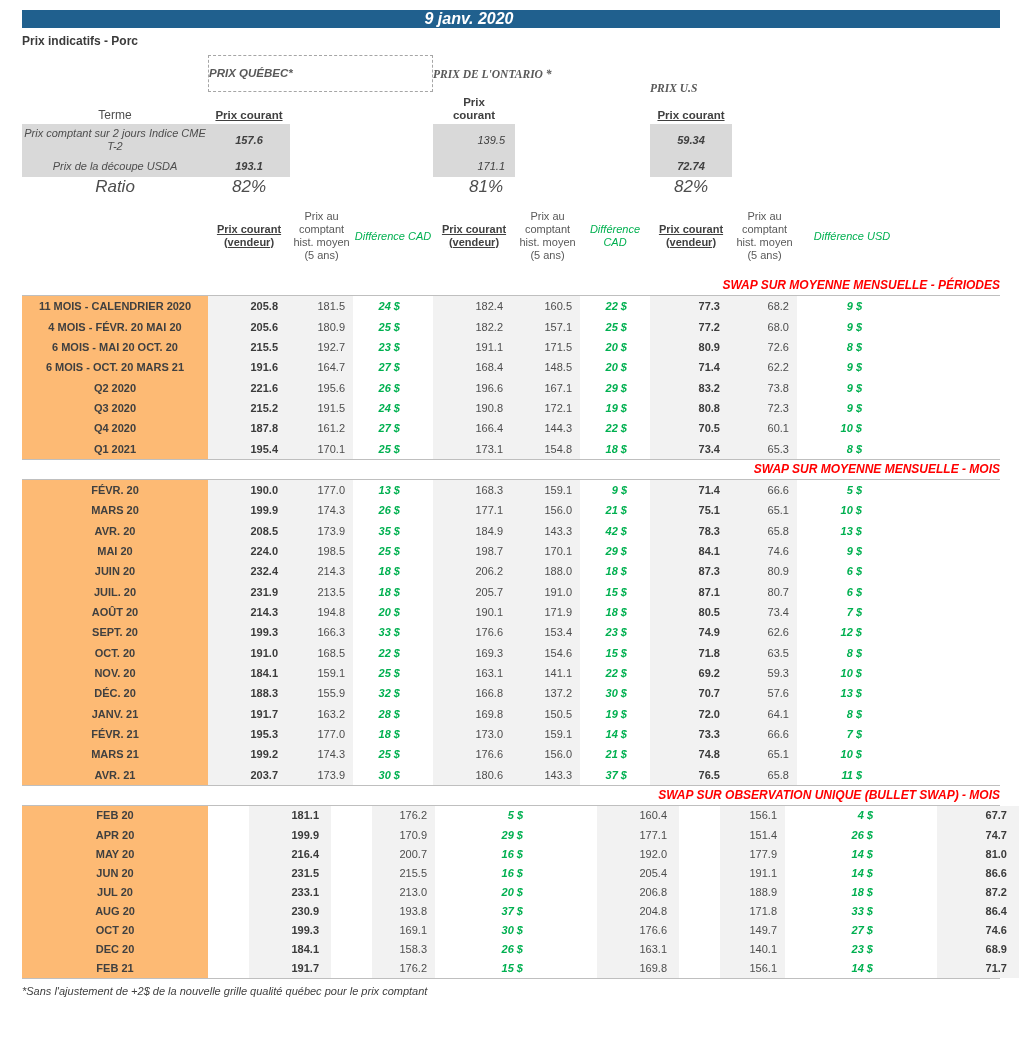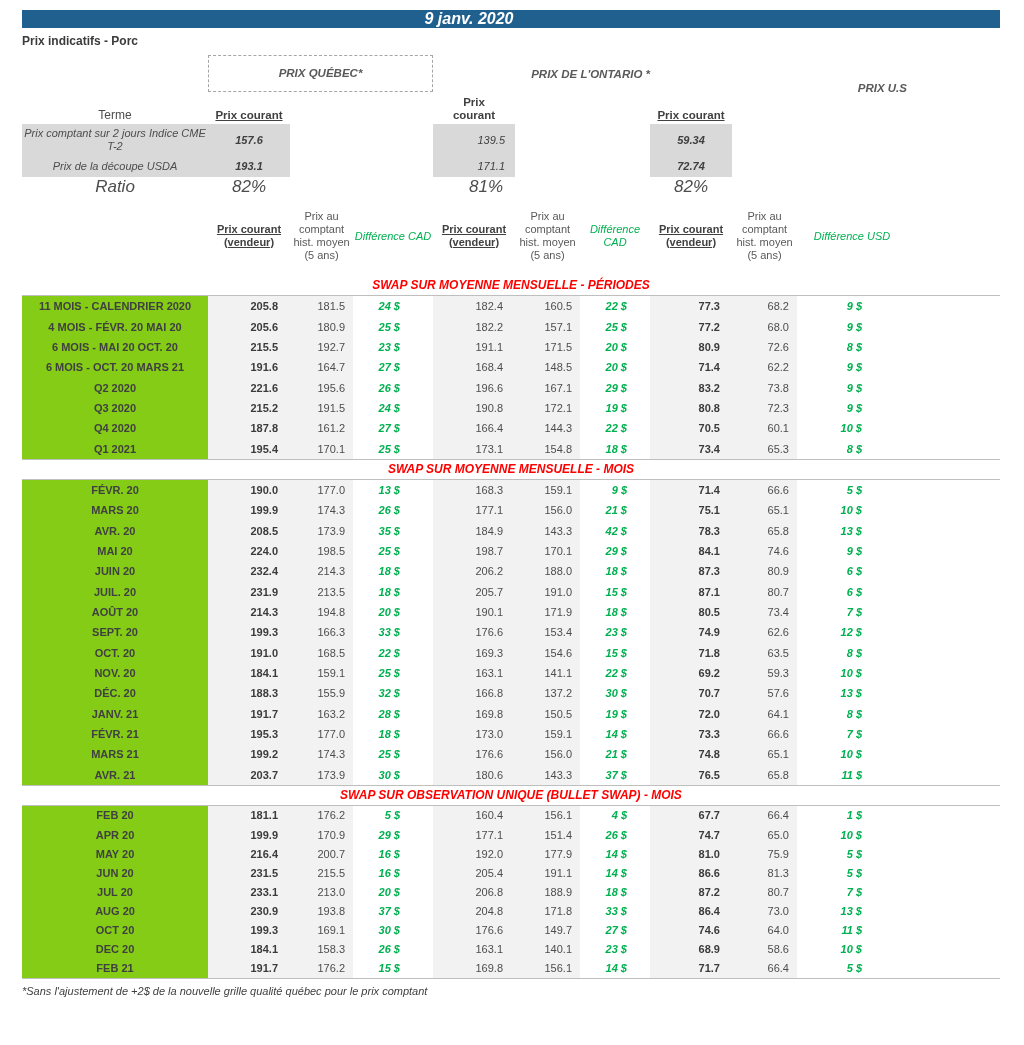--- a/index.html
+++ b/index.html
@@ -28,22 +28,22 @@
           align-items: center; }
   .span-q { grid-column: 2 / 5; }
   .span-o { grid-column: 5 / 8; }
   .span-u { grid-column: 8 / 11; margin-top: 28px; }
   .col2 { grid-column: 2; } .col3 { grid-column: 3; } .col4 { grid-column: 4; }
   .col5 { grid-column: 5; } .col6 { grid-column: 6; } .col7 { grid-column: 7; }
   .col8 { grid-column: 8; } .col9 { grid-column: 9; } .col10 { grid-column: 10; }
 
   .group-row { height: 44px; }
   .quebec-box { border: 1px dashed #a6a6a6; height: 37px; display: flex;
-                align-items: center; justify-content: center; }
-  .group-label { text-align: right; }
+                align-items: center; }
+  .group-label { text-align: left; font-family: Liberation Serif, serif; }
   .group-txt { font-weight: bold; font-style: italic; color: #595959; font-size: 11.5px; }
 
   .terme-row { height: 30px; align-items: end; padding-bottom: 2px; }
   .terme { text-align: center; font-size: 12px; color: #4d4d4d; }
   .pc { font-weight: bold; text-decoration: underline; color: #404040;
         font-size: 11.5px; text-align: center; line-height: 13px; }
   .narrow { display: inline-block; max-width: 50px; }
 
   .spot-row-1 { height: 31px; }
   .spot-row-2 { height: 22px; }
@@ -57,28 +57,28 @@
   .spot-val.right { justify-content: flex-end; padding-right: 10px; }
   .ratio-cell { text-align: center; font-size: 17px; color: #4d4d4d; }
   .ratio-cell.right { text-align: right; padding-right: 12px; }
 
   .colhead-row { height: 80px; }
   .ch { text-align: center; font-size: 11px; line-height: 13px; }
   .ch-cur { font-weight: bold; text-decoration: underline; color: #404040; }
   .ch-hist { color: #595959; }
   .ch-diff { color: #00B050; font-style: italic; }
 
-  .section-title { height: 19px; line-height: 19px; text-align: center;
+  .section-title { height: 19px; line-height: 19px; text-align: right;
                    color: #FF0000; font-weight: bold; font-style: italic; font-size: 12px; }
   .rows { border-top: 1px solid #bfbfbf; border-bottom: 1px solid #bfbfbf; }
   .data-row { height: 20.35px; font-size: 11px; }
-  .bullet .data-row { height: 19.1px; }
+  .bullet .data-row { height: 19.1px; gap: 41px; }
   .cell { align-self: stretch; display: flex; align-items: center; }
   .bg-light { background: #F2F2F2; }
-  .row-label { background: #84cc16; justify-content: center; font-weight: bold;
+  .row-label { background: #fdba74; justify-content: center; font-weight: bold;
                color: #404040; font-size: 11px; }
   .num { justify-content: flex-end; color: #4d4d4d; }
   .num.b { color: #3b3b3b; }
   .pr12 { padding-right: 12px; } .pr8 { padding-right: 8px; }
   .diff { justify-content: flex-end; color: #00B050; font-weight: bold; font-style: italic; }
   .diff-q { padding-right: 33px; } .diff-o { padding-right: 23px; } .diff-u { padding-right: 45px; }
 
   .footnote { margin-top: 6px; font-style: italic; font-size: 11px; color: #404040; }
 </style>
 </head>

